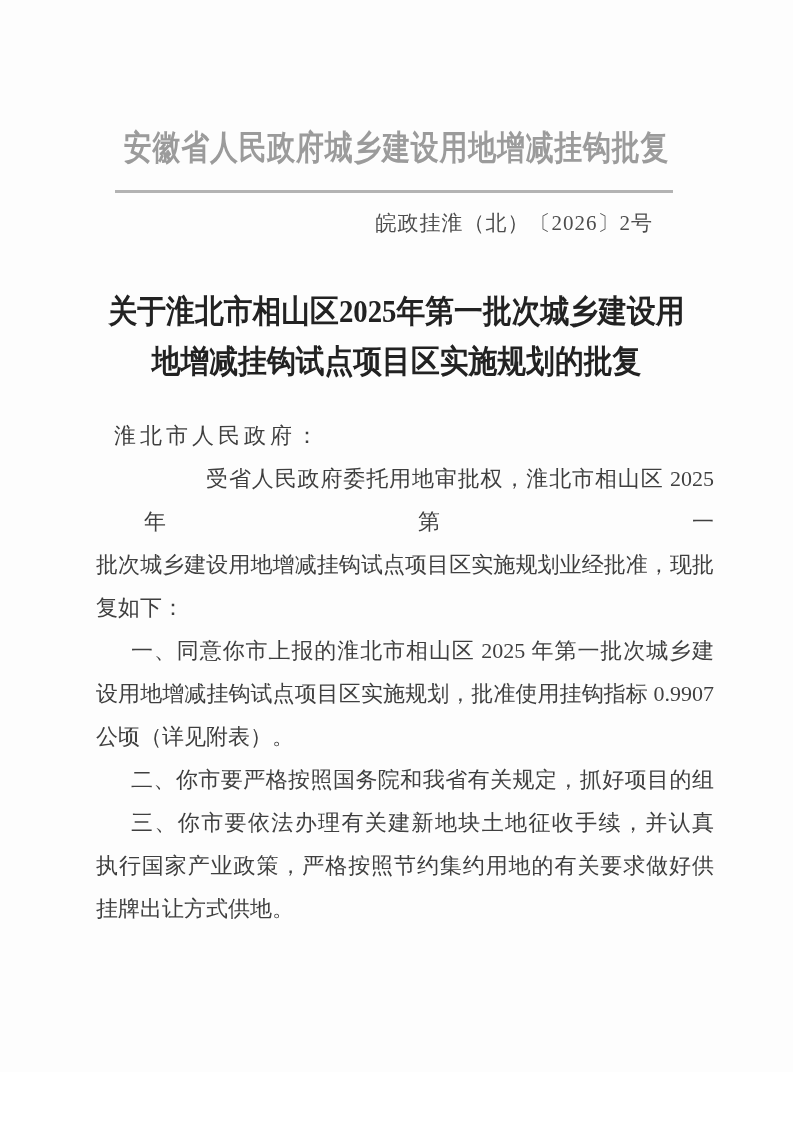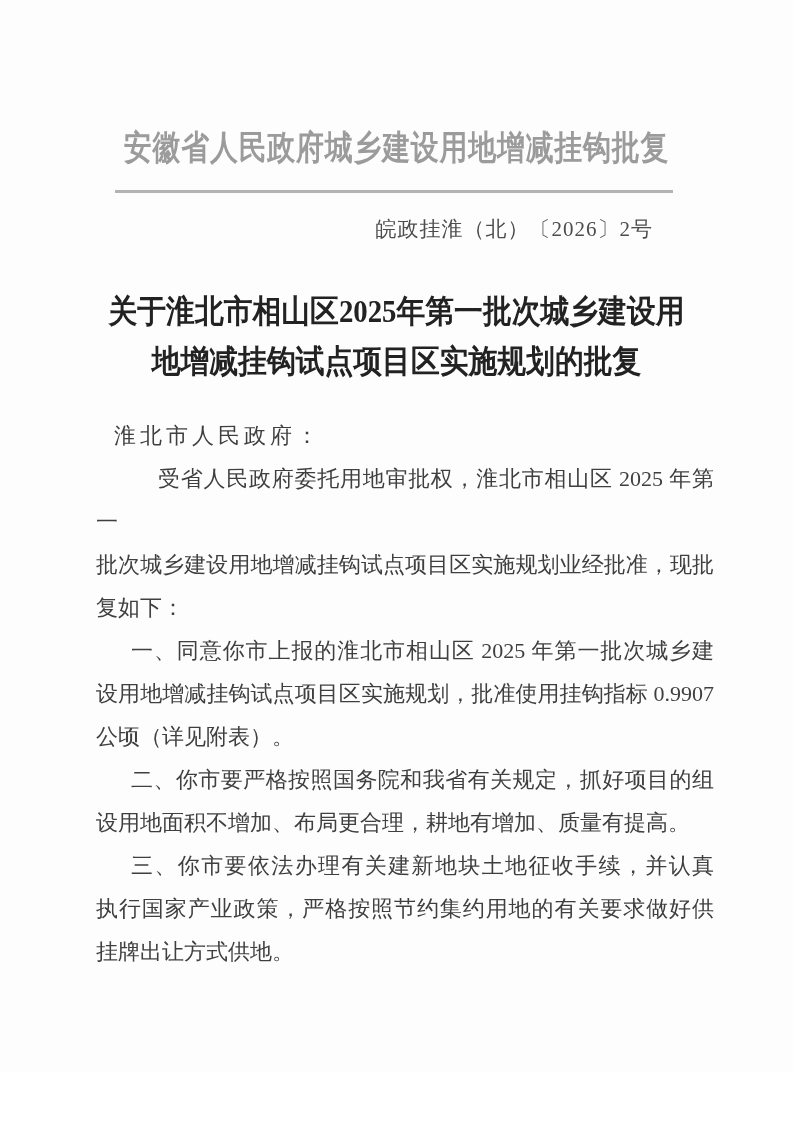--- a/index.html
+++ b/index.html
@@ -37,21 +37,21 @@
     top: 190px;
     left: 115px;
     width: 558px;
     height: 3px;
     background: #b3b3b3;
   }
 
   
   .doc-number {
     position: absolute;
-    top: 214px;
+    top: 208px;
     right: 140px;
     font-size: 21px;
     line-height: 30px;
     color: #4d4d4d;
     letter-spacing: 1px;
     white-space: nowrap;
   }
 
   
   .doc-title {
@@ -85,21 +85,21 @@
   }
   .body-line.para-end {
     text-align-last: left;
   }
   .salutation {
     text-align: left;
     text-align-last: left;
     letter-spacing: 4px;
     padding-left: 18px;
   }
-  .indent-lg { text-indent: 62px; }
+  .indent-lg { text-indent: 62px; margin-left: 48px; }
   .indent-sm { text-indent: 35px; }
 </style>
 </head>
 <body>
 
 <div class="page">
   <div class="letterhead">安徽省人民政府城乡建设用地增减挂钩批复</div>
 
   <div class="letterhead-divider"></div>
 
@@ -113,18 +113,17 @@
   <div class="doc-body">
     <div class="body-line salutation">淮北市人民政府：</div>
 
   <div class="body-line indent-lg">受省人民政府委托用地审批权，淮北市相山区 2025 年第一</div>
       <div class="body-line">批次城乡建设用地增减挂钩试点项目区实施规划业经批准，现批</div>
       <div class="body-line para-end">复如下：</div>
       <div class="body-line indent-sm">一、同意你市上报的淮北市相山区 2025 年第一批次城乡建</div>
       <div class="body-line">设用地增减挂钩试点项目区实施规划，批准使用挂钩指标 0.9907</div>
       <div class="body-line para-end">公顷（详见附表）。</div>
       <div class="body-line indent-sm">二、你市要严格按照国务院和我省有关规定，抓好项目的组</div>
-      <div class="body-line para-end">设用地面积不增加、布局更合理，耕地有增加、质量有提高。</div>
       <div class="body-line indent-sm">三、你市要依法办理有关建新地块土地征收手续，并认真</div>
       <div class="body-line">执行国家产业政策，严格按照节约集约用地的有关要求做好供</div>
       <div class="body-line para-end">挂牌出让方式供地。</div>
     </div>
 </div>
 
 </body></html>

